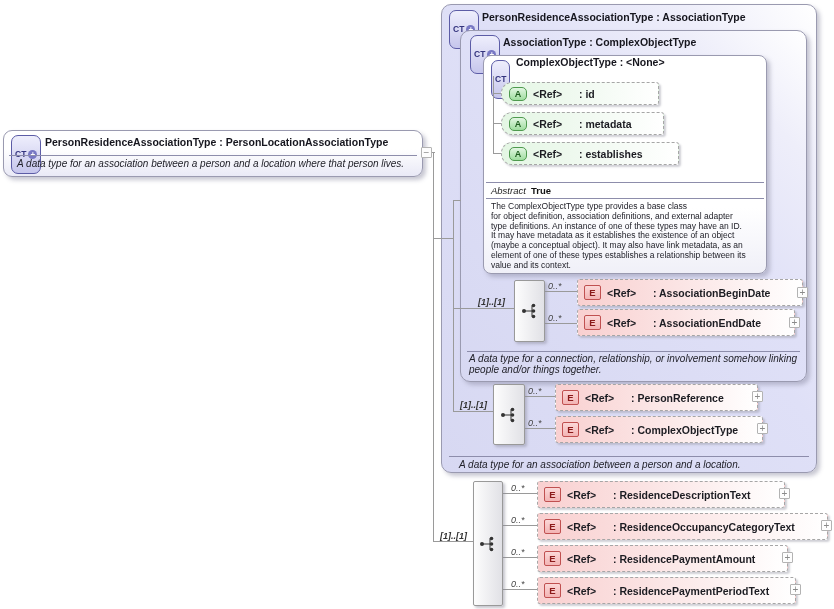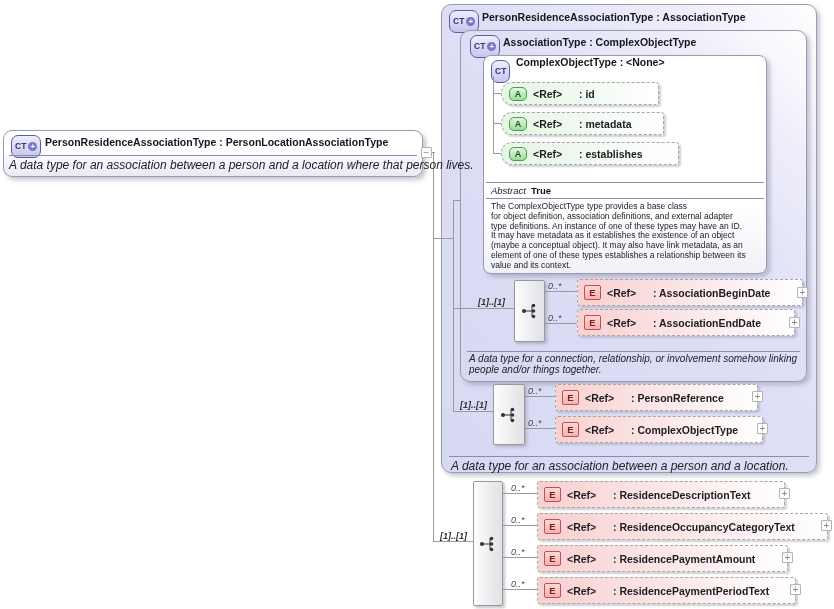--- a/index.html
+++ b/index.html
@@ -6,24 +6,24 @@
   .stage{position:relative;width:834px;height:609px;background:#fff;
          font-family:"Liberation Sans",sans-serif;overflow:hidden;}
   
   .typebox{position:absolute;border:1px solid #9a9ab0;border-radius:10px;
            box-shadow:3px 3px 4px rgba(130,130,155,.45);}
   .lav{background:linear-gradient(to top right,#d7d8f2 0%,#dfe0f7 55%,#eeeefa 82%,#ffffff 100%);}
   .whitebox{background:linear-gradient(to bottom,#ffffff 70%,#f0f0f8 100%);border-radius:8px;}
   .mainbox{background:linear-gradient(to bottom,#ffffff 40%,#e9e9f6 100%);border-radius:9px;}
   .hdr-title{position:absolute;font-size:10.5px;font-weight:bold;color:#16161e;white-space:nowrap;}
   .sep{position:absolute;height:1px;background:#8d8dab;}
-  .ann{position:absolute;font-size:12px;font-style:italic;color:#22222a;white-space:nowrap;}
+  .ann{position:absolute;font-size:10px;font-style:italic;color:#22222a;white-space:nowrap;margin-left:8px;}
   .ann2{position:absolute;font-size:10px;font-style:italic;color:#22222a;white-space:pre-line;line-height:10.5px;}
   
-  .icon-ct{position:absolute;height:13px;padding:4px 3px;display:inline-flex;align-items:center;
+  .icon-ct{position:absolute;height:13px;padding:12px 3px;display:inline-flex;align-items:center;
            border:1px solid #5c5ca6;border-radius:7px;background:linear-gradient(#eeeefc,#c6c6ec);}
   .ct-txt{font-size:8.5px;font-weight:bold;color:#34347e;line-height:13px;}
   .ct-plus{width:9px;height:9px;margin-left:2px;border-radius:50%;background:#7878c4;color:#fff;
            font-size:8px;font-weight:bold;line-height:9px;text-align:center;}
   
   .hline,.vline{position:absolute;background:#9a9a9a;}
   .hline{height:1px;}.vline{width:1px;}
   
   .seqbox{position:absolute;border:1px solid #999;border-radius:2px;
           background:linear-gradient(90deg,#fdfdfd,#e1e1e6);

